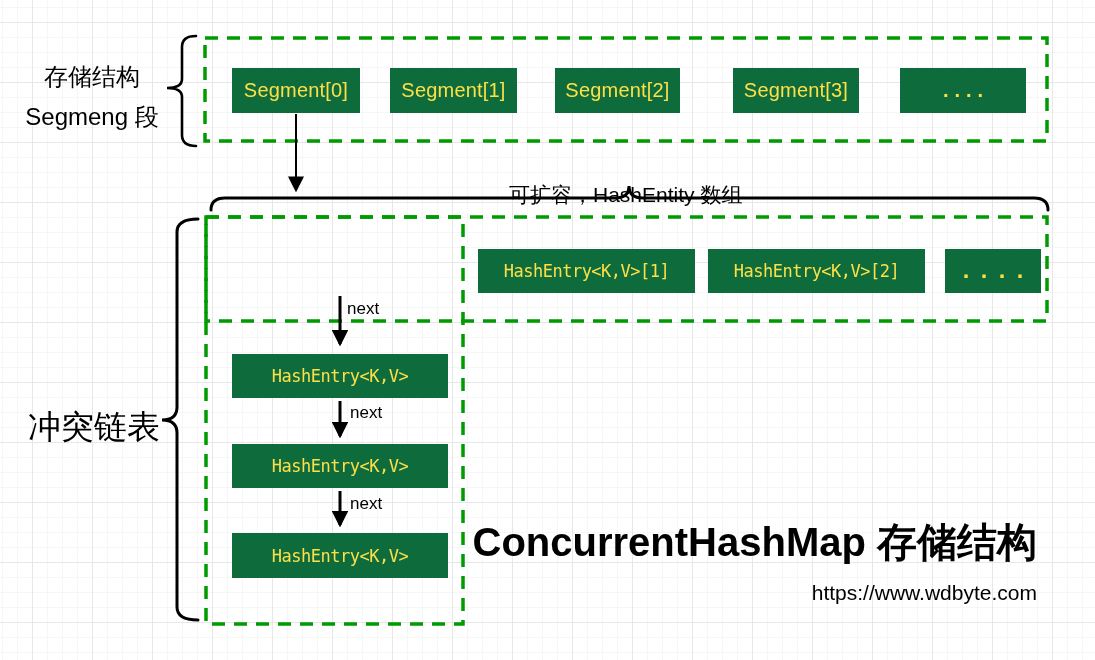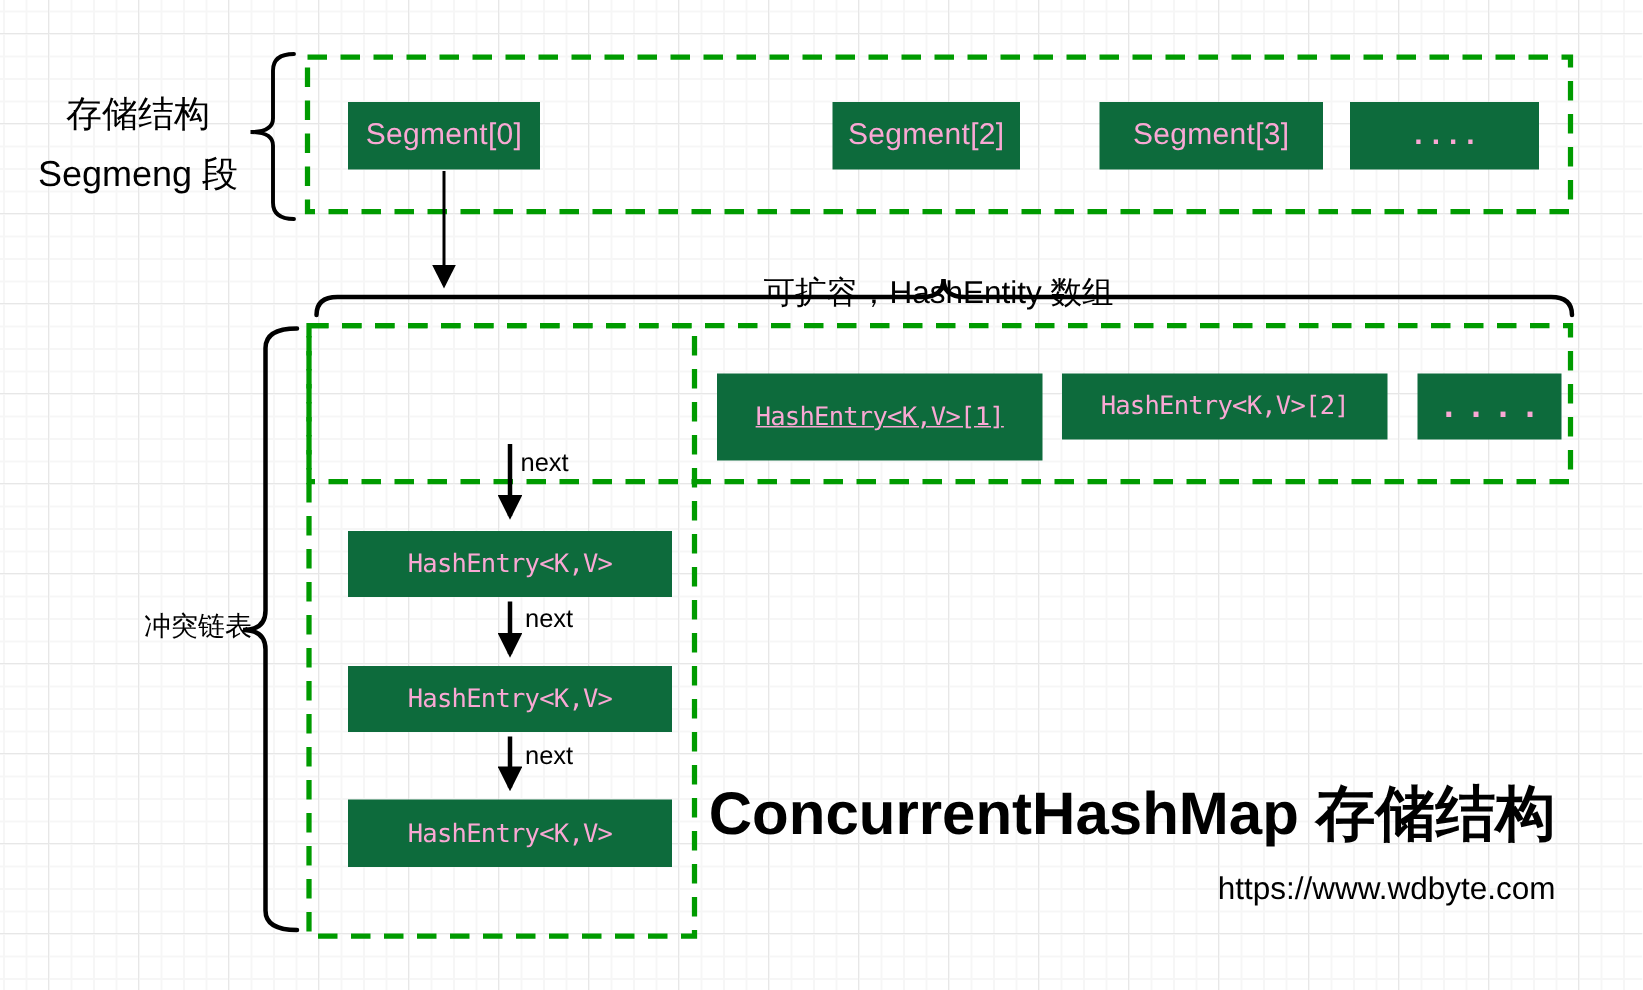--- a/index.html
+++ b/index.html
@@ -10,31 +10,31 @@
       linear-gradient(#e7e7e7 1px, transparent 1px),
       linear-gradient(90deg, #e7e7e7 1px, transparent 1px),
       linear-gradient(#f6f6f6 1px, transparent 1px),
       linear-gradient(90deg, #f6f6f6 1px, transparent 1px);
     background-size:60px 60px,60px 60px,15px 15px,15px 15px;
     background-position:32px 22px,32px 22px,2px 7px,2px 7px;
     font-family:"Liberation Sans",sans-serif;
   }
   .overlay{position:absolute;left:0;top:0;width:1095px;height:660px;}
   .gbox{
-    position:absolute;background:#0d6b3c;color:#f9a8d4;
+    position:absolute;background:#0d6b3c;color:#fde047;
     display:flex;align-items:center;justify-content:center;
     white-space:nowrap;
   }
   .seg{font-size:20px;letter-spacing:0.2px;}
   .mono{font-family:"DejaVu Sans Mono","Liberation Mono",monospace;font-size:17px;letter-spacing:-0.5px;}
   .dots{font-weight:bold;letter-spacing:6px;font-size:20px;padding-left:6px;}
   .lbl{position:absolute;color:#000;}
   .toplabel{left:12px;top:57px;width:160px;text-align:center;font-size:24px;line-height:40px;}
   .midnote{left:509px;top:155px;font-size:21px;margin-top:26px;}
-  .chainlabel{left:28px;top:405px;width:140px;text-align:right;font-size:18px;}
+  .chainlabel{left:28px;top:405px;width:140px;text-align:left;font-size:33px;}
   .next{font-size:17px;}
   .title{right:58px;top:515px;font-size:40px;font-weight:bold;}
   .url{right:58px;top:581px;font-size:21px;}
 </style>
 </head>
 <body>
 
 <div class="stage">
 
   <svg class="overlay" width="1095" height="660" viewBox="0 0 1095 660">
@@ -65,33 +65,36 @@
   </svg>
 
   <div class="lbl toplabel">
     <div>存储结构</div>
     <div>Segmeng 段</div>
   </div>
 
   <div class="gbox seg" style="left:232px;top:68px;width:128px;height:45px;">
     <span>Segment[0]</span>
   </div>
+  <div class="gbox seg" style="left:390px;top:68px;width:127px;height:45px;">
+    <span>Segment[1]</span>
+  </div>
   <div class="gbox seg" style="left:555px;top:68px;width:125px;height:45px;">
     <span>Segment[2]</span>
   </div>
-  <div class="gbox seg" style="left:733px;top:68px;width:149px;height:45px;">
+  <div class="gbox seg" style="left:733px;top:68px;width:126px;height:45px;">
     <span>Segment[3]</span>
   </div>
   <div class="gbox seg dots" style="left:900px;top:68px;width:120px;height:45px;">
     <span>....</span>
   </div>
 
   <div class="lbl midnote">可扩容，HashEntity 数组</div>
 
-  <div class="gbox mono" style="left:478px;top:249px;width:217px;height:58px;text-decoration:underline;">
+  <div class="gbox mono" style="left:478px;top:249px;width:217px;height:44px;">
     <span>HashEntry&lt;K,V&gt;[1]</span>
   </div>
   <div class="gbox mono" style="left:708px;top:249px;width:217px;height:44px;">
     <span>HashEntry&lt;K,V&gt;[2]</span>
   </div>
   <div class="gbox mono dots" style="left:945px;top:249px;width:90px;height:44px;">
     <span>....</span>
   </div>
 
   <div class="lbl chainlabel">冲突链表</div>

